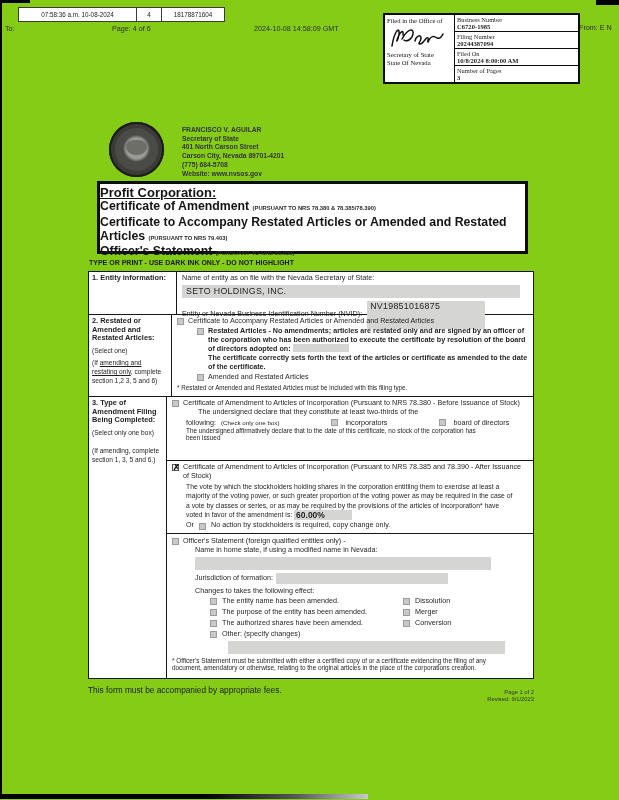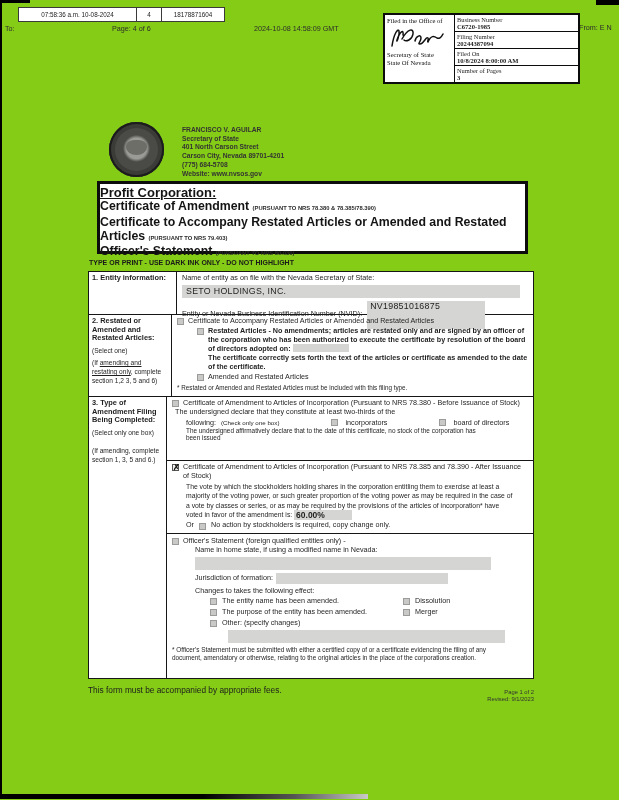--- a/index.html
+++ b/index.html
@@ -59,21 +59,21 @@
 
   .gf { background:#d5d5d3; display:block; }
   .gf.inline { display:inline-block; vertical-align:-1px; }
   .fname { width:338px; height:13px; margin:2px 0 3px; font-size:8.8px; line-height:12px; padding:0 4px; letter-spacing:0.3px; }
   .nvline { display:flex; align-items:center; gap:5px; }
   .fnvid { width:118px; height:28px; font-size:8.8px; line-height:11px; padding:0 3px; letter-spacing:0.3px; }
 
   .cb { display:inline-block; flex:none; width:7px; height:7px; background:#c9c9c7; border:1px solid #9b9b99; margin-top:1px; }
   .cb.checked { background:#efefec; border-color:#555; font-size:8px; line-height:6px; text-align:center; font-weight:bold; color:#141414; }
   .cbrow { display:flex; gap:4px; align-items:flex-start; }
-  .ind { margin-left:3px; }
+  .ind { margin-left:26px; }
 
   .r2-inner { margin-left:20px; margin-top:1px; }
   .fadopted { width:56px; height:8px; margin-left:2px; }
   .r2-note { font-size:6.3px; line-height:7.4px; margin-top:2px; }
 
   .b1 { height:64px; border-bottom:1px solid #161616; padding:2px 5px; }
   .b2 { height:73px; border-bottom:1px solid #161616; padding:2px 5px; }
   .b3 { height:140px; padding:3px 5px; }
   .ct { width:345px; }
   .optrow { display:flex; align-items:center; margin:2px 0 1px 14px; }
@@ -290,20 +290,30 @@
               <span>The purpose of the entity has been amended.</span>
             </span>
             <span class="chcell">
               <span class="cb"></span>
               <span>Merger</span>
             </span>
           </div>
           <div class="chrow">
             <span class="chcell left">
               <span class="cb"></span>
+              <span>The authorized shares have been amended.</span>
+            </span>
+            <span class="chcell">
+              <span class="cb"></span>
+              <span>Conversion</span>
+            </span>
+          </div>
+          <div class="chrow">
+            <span class="chcell left">
+              <span class="cb"></span>
               <span>Other: (specify changes)</span>
             </span>
           </div>
           <div class="gf fother"></div>
 
           <div class="b3-note">* Officer's Statement must be submitted with either a certified copy of or a certificate evidencing the filing of any document, amendatory or otherwise, relating to the original articles in the place of the corporations creation.</div>
         </div>
 
       </div>
     </div>

